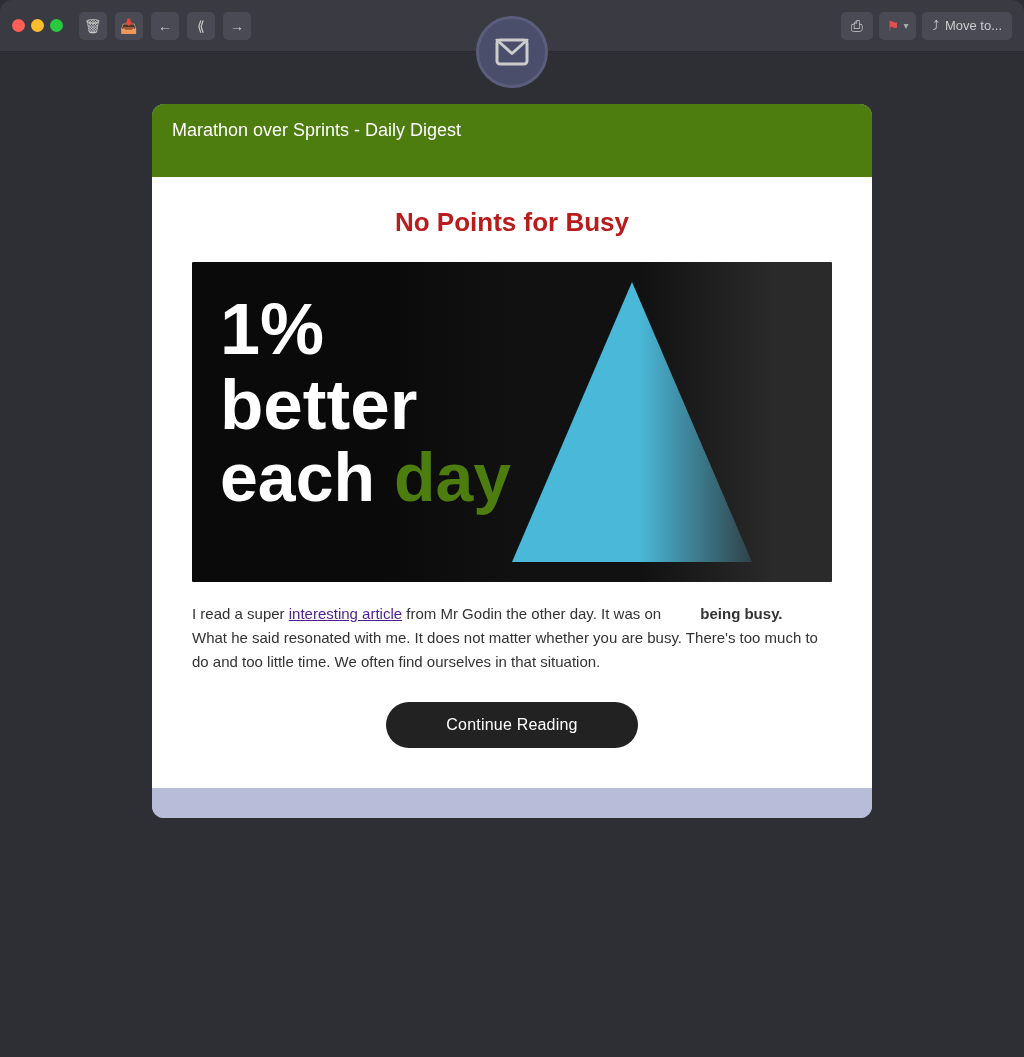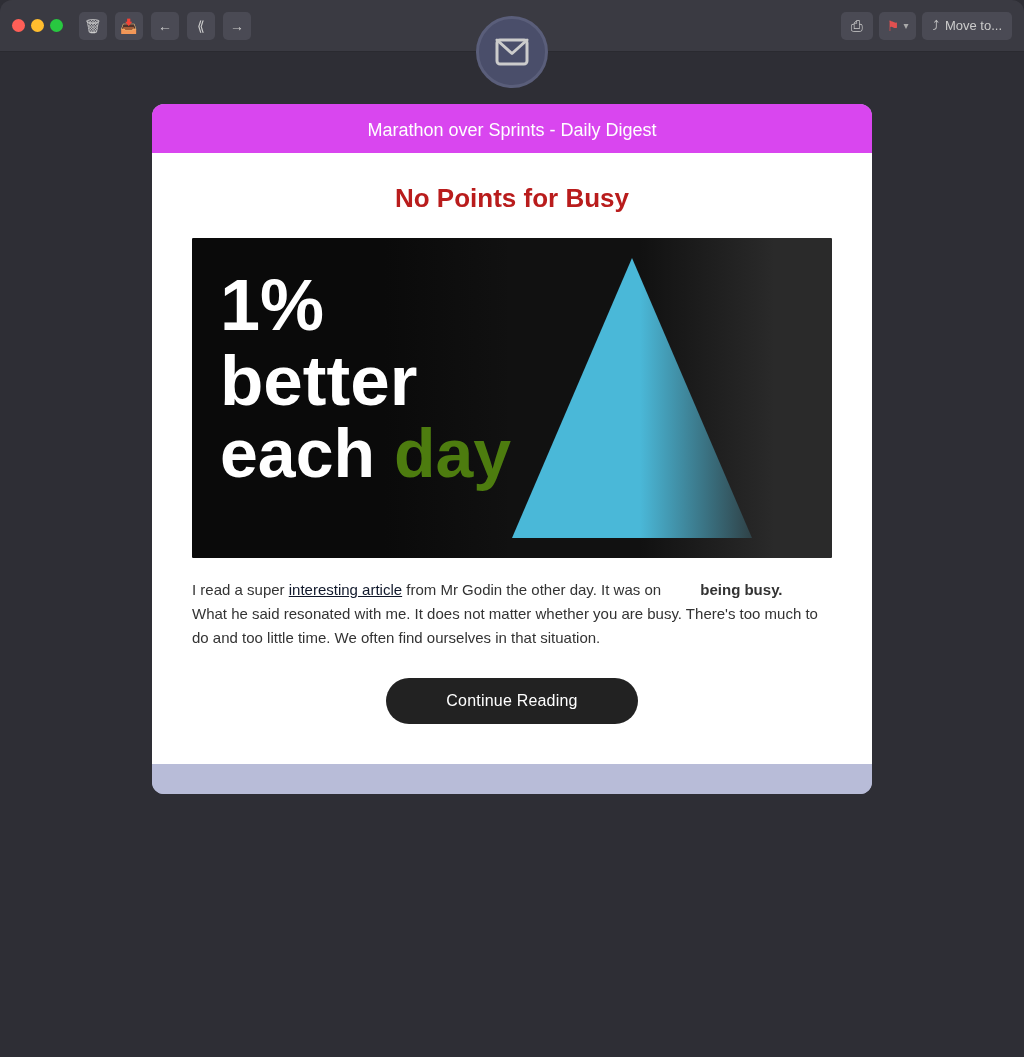--- a/index.html
+++ b/index.html
@@ -150,23 +150,23 @@
       width: 100%;
       max-width: 720px;
       background: #b8bcd8;
       border-radius: 12px;
       margin-top: -20px;
       overflow: hidden;
       flex-shrink: 0;
     }
 
     .email-header {
-      background: #d946ef;
-      padding: 16px 20px 12px;
-      text-align: center;
+      background: #4d7c0f;
+      padding: 16px 20px 36px;
+      text-align: left;
     }
 
     .email-header-title {
       font-size: 18px;
       color: #fff;
       font-weight: 400;
     }
 
     .email-body {
       background: #fff;
@@ -272,21 +272,21 @@
     }
 
     .article-text {
       font-size: 15px;
       color: #333;
       line-height: 1.6;
       margin-bottom: 28px;
     }
 
     .article-text a {
-      color: #0f172a;
+      color: #4c1d95;
       text-decoration: underline;
     }
 
     .article-text strong {
       font-weight: 700;
       margin-left: 35px;
     }
 
     .continue-btn {
       display: block;

